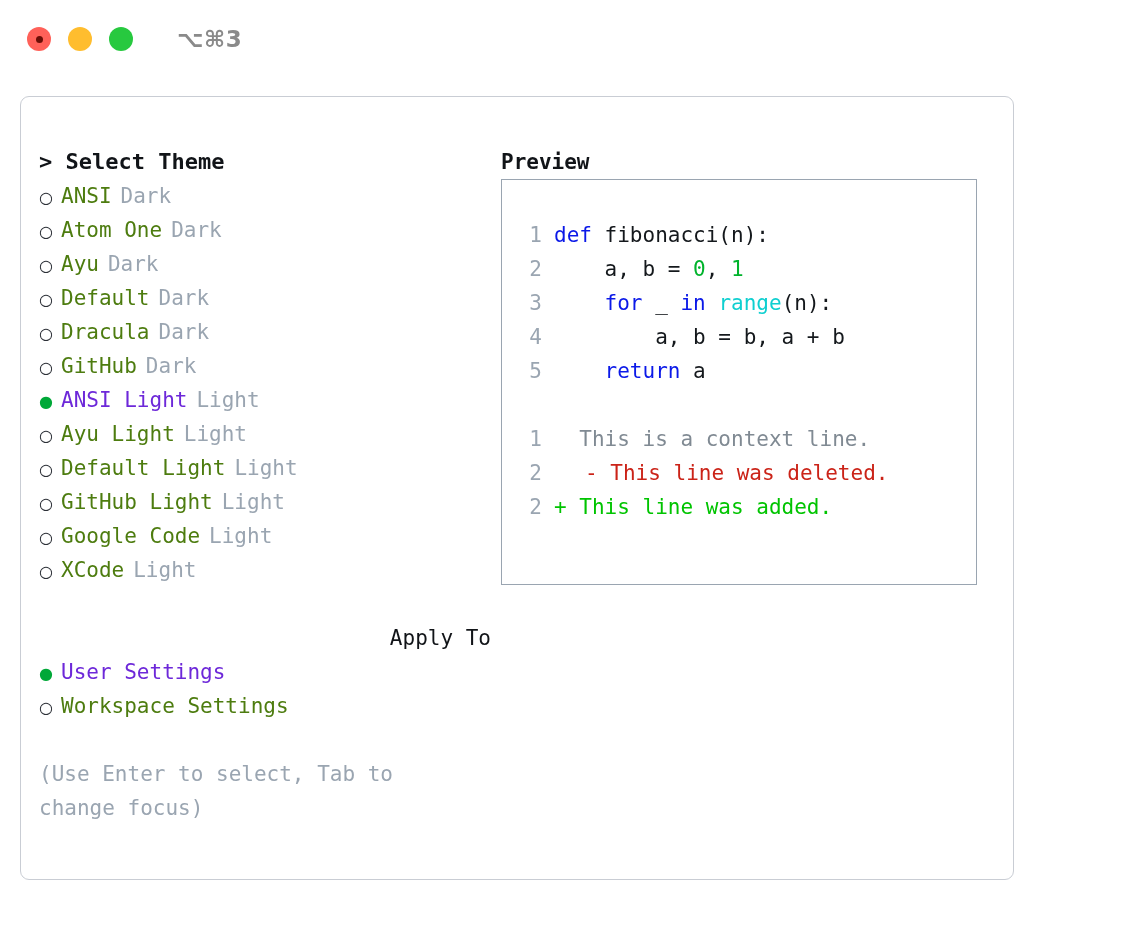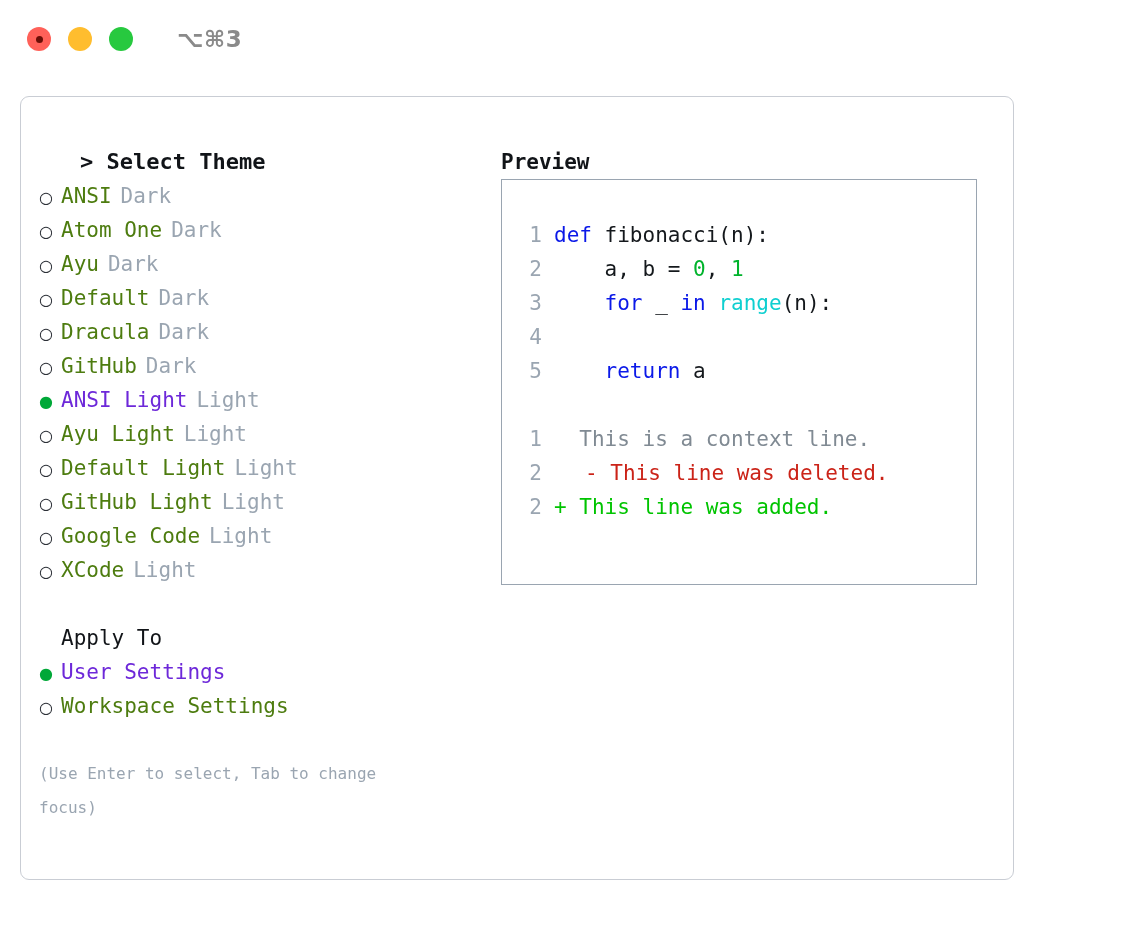--- a/index.html
+++ b/index.html
@@ -73,21 +73,20 @@
     flex: 1;
     padding: 48px 0 0 10px;
   }
 
   .section-title {
     font-size: 22px;
     font-weight: 700;
     color: #111418;
     line-height: 34px;
     white-space: pre;
-    margin-left: 41px;
   }
 
   .opt-list { margin: 0; padding: 0; }
 
   .opt {
     display: flex;
     align-items: baseline;
     line-height: 34px;
     height: 34px;
     font-size: 21px;
@@ -107,26 +106,27 @@
   .opt-kind { color: #9aa5b1; margin-left: 9px; text-align: right; }
   .opt.selected .opt-kind { color: #9aa5b1; }
 
   .subsection {
     font-size: 21px;
     color: #111418;
     line-height: 34px;
     height: 34px;
     padding-left: 22px;
     white-space: pre;
+    text-align: right;
   }
   .spacer-sm { height: 34px; }
 
   .hint {
     margin-top: 34px;
-    font-size: 16px;
+    font-size: 21px;
     color: #9aa5b1;
     line-height: 34px;
     width: 400px;
   }
 
   
   .preview-title {
     font-size: 21px;
     font-weight: 700;
     color: #111418;
@@ -217,21 +217,21 @@
       </div>
 
       <div class="right-pane">
         <div class="preview-title">Preview</div>
 
         <div class="preview-box">
           <div id="code-block">
               <div class="code-line"><span class="ln">1</span><span class="code-text"><span class="tok-kw">def</span><span class="tok-plain"> fibonacci(n):</span></span></div>
               <div class="code-line"><span class="ln">2</span><span class="code-text"><span class="tok-plain">    a, b = </span><span class="tok-num">0</span><span class="tok-plain">, </span><span class="tok-num">1</span></span></div>
               <div class="code-line"><span class="ln">3</span><span class="code-text"><span class="tok-plain">    </span><span class="tok-kw">for</span><span class="tok-plain"> _ </span><span class="tok-kw">in</span><span class="tok-plain"> </span><span class="tok-fn">range</span><span class="tok-plain">(n):</span></span></div>
-              <div class="code-line"><span class="ln">4</span></div>
+              <div class="code-line"><span class="ln">4</span><span class="code-text"><span class="tok-plain">        a, b = b, a + b</span></span></div>
               <div class="code-line"><span class="ln">5</span><span class="code-text"><span class="tok-plain">    </span><span class="tok-kw">return</span><span class="tok-plain"> a</span></span></div>
             </div>
           <div class="blank-line"></div>
           <div id="diff-block">
               <div class="code-line"><span class="ln">1</span><span class="code-text diff-ctx">  This is a context line.</span></div>
               <div class="code-line"><span class="ln">2</span><span class="code-text diff-del">- This line was deleted.</span></div>
               <div class="code-line"><span class="ln">2</span><span class="code-text diff-add">+ This line was added.</span></div>
             </div>
         </div>
       </div>

